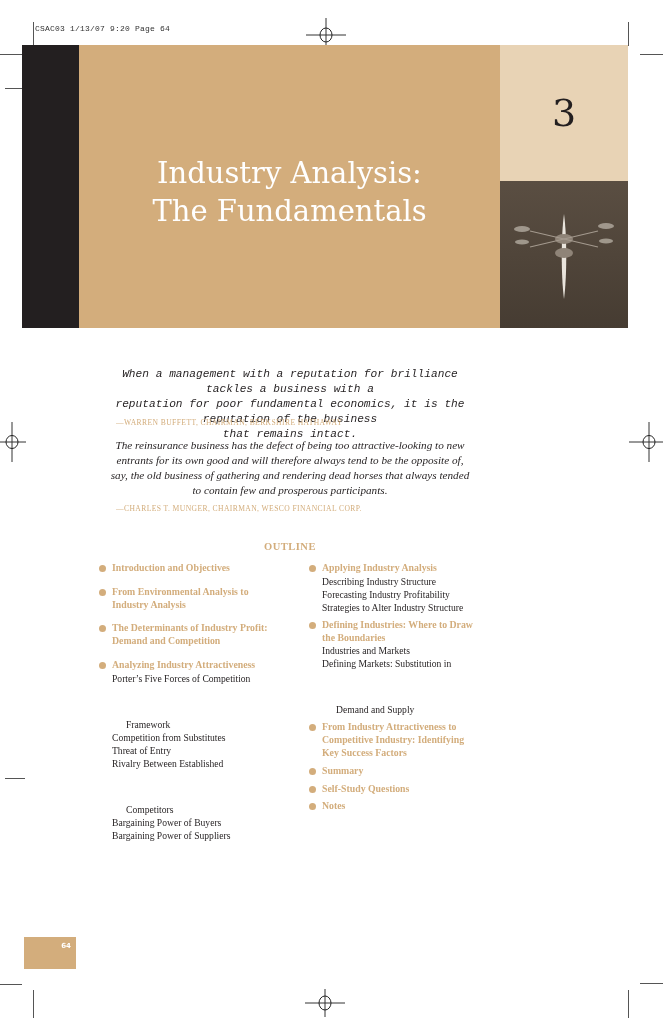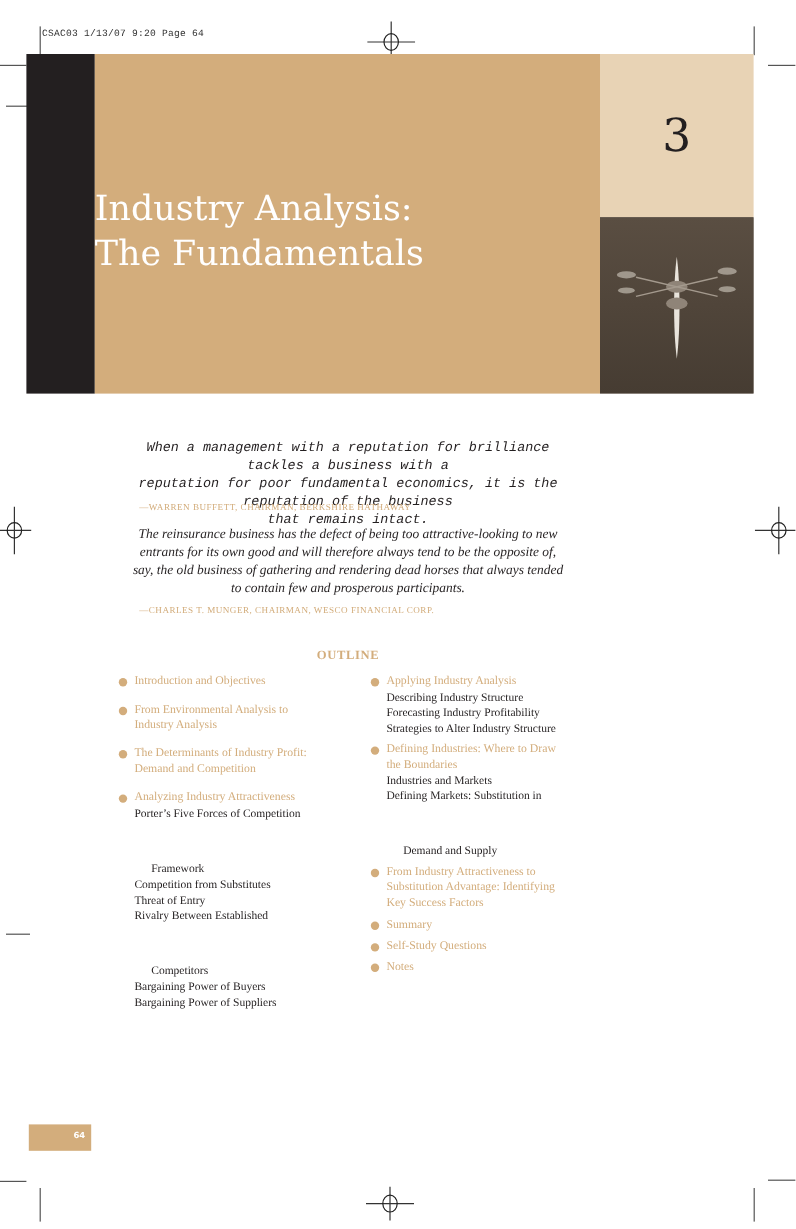--- a/index.html
+++ b/index.html
@@ -7,30 +7,30 @@
          font-family:"Liberation Serif", "DejaVu Serif", serif; color:#231f20; }
   .abs { position:absolute; }
   .slug { left:35px; top:24px; font-family:"Liberation Mono", "DejaVu Sans Mono", monospace; font-size:8px; color:#333; letter-spacing:0.2px; }
   .trim { position:absolute; background:#555; }
   .reg { position:absolute; width:40px; height:40px; }
   .dark-bar { left:22px; top:45px; width:57px; height:283px; background:#231f20; }
   .tan-block { left:79px; top:45px; width:421px; height:283px; background:#d3ad7c; }
   .num-box { left:500px; top:45px; width:128px; height:136px; background:#e8d3b5; display:flex; align-items:center; justify-content:center; }
   .num-box span { font-size:38px; color:#231f20; font-family:"DejaVu Serif", serif; }
   .photo { left:500px; top:181px; width:128px; height:147px; background:#504539; overflow:hidden; }
-  .title { left:79px; top:154px; width:421px; color:#fff; font-family:"DejaVu Serif", serif; font-size:29px; line-height:38px; }
+  .title { left:79px; top:154px; width:421px; text-align:center; color:#fff; font-family:"DejaVu Serif", serif; font-size:29px; line-height:38px; }
   .quote { left:100px; width:380px; text-align:center; font-style:italic; font-size:11.2px; line-height:15px; color:#231f20; }
   .attr { left:116px; width:380px; text-align:left; font-size:7.6px; letter-spacing:0.4px; color:#d3ad7c; }
   .outline-h { left:100px; width:380px; top:541px; text-align:center; font-size:10.5px; font-weight:bold; letter-spacing:0.5px; color:#d3ad7c; }
   .col { position:absolute; width:200px; }
-  .sec { position:relative; padding-left:13px; font-size:9.8px; line-height:12.8px; color:#d3ad7c; font-weight:normal; }
+  .sec { position:relative; padding-left:13px; font-size:9.8px; line-height:12.8px; color:#d3ad7c; font-weight:bold; }
   .sec::before { content:""; position:absolute; left:0; top:3px; width:7px; height:7px; border-radius:50%; background:#d3ad7c; }
   .sub { padding-left:13px; font-size:9.6px; line-height:13px; color:#231f20; }
   .sub .wrap { display:block; padding-left:14px;margin-top:33px; }
-  .pagebox { left:24px; top:937px; width:52px; height:22px; background:#d3ad7c; color:#fff; font-size:7px; font-weight:bold; text-align:right; box-sizing:border-box; padding:5px 5px 0 0; font-family:"DejaVu Sans", sans-serif; }
+  .pagebox { left:24px; top:937px; width:52px; height:32px; background:#d3ad7c; color:#fff; font-size:7px; font-weight:bold; text-align:right; box-sizing:border-box; padding:5px 5px 0 0; font-family:"DejaVu Sans", sans-serif; }
 </style>
 </head>
 <body>
 
 <div class="abs slug">CSAC03  1/13/07  9:20  Page 64</div>
 
 <div class="trim" style="left:33px;top:22px;width:1px;height:24px;"></div>
 <div class="trim" style="left:628px;top:22px;width:1px;height:24px;"></div>
 <div class="trim" style="left:0;top:54px;width:22px;height:1px;"></div>
 <div class="trim" style="left:5px;top:88px;width:18px;height:1px;"></div>
@@ -140,21 +140,21 @@
   <div class="sub">Forecasting Industry Profitability</div>
   <div class="sub" style="margin-bottom:5px;">Strategies to Alter Industry Structure</div>
   <div class="sec">
     <div>Defining Industries: Where to Draw</div>
     <div>the Boundaries</div>
   </div>
   <div class="sub">Industries and Markets</div>
   <div class="sub" style="margin-bottom:5px;"><span>Defining Markets: Substitution in</span><span class="wrap">Demand and Supply</span></div>
   <div class="sec" style="margin-bottom:5px;">
     <div>From Industry Attractiveness to</div>
-    <div>Substitution Advantage: Identifying</div>
+    <div>Competitive Industry: Identifying</div>
     <div>Key Success Factors</div>
   </div>
   <div class="sec" style="margin-bottom:5px;">
     <div>Summary</div>
   </div>
   <div class="sec" style="margin-bottom:5px;">
     <div>Self-Study Questions</div>
   </div>
   <div class="sec">
     <div>Notes</div>

